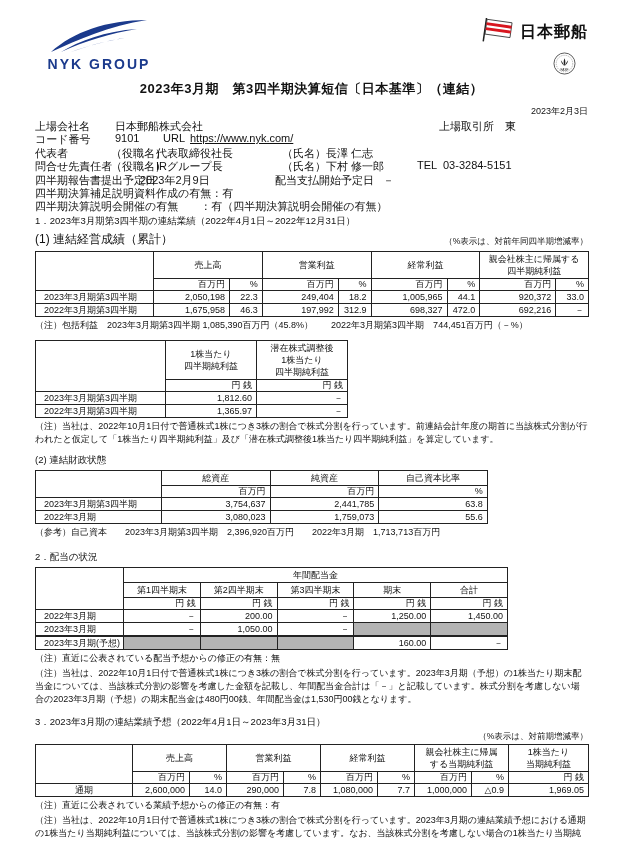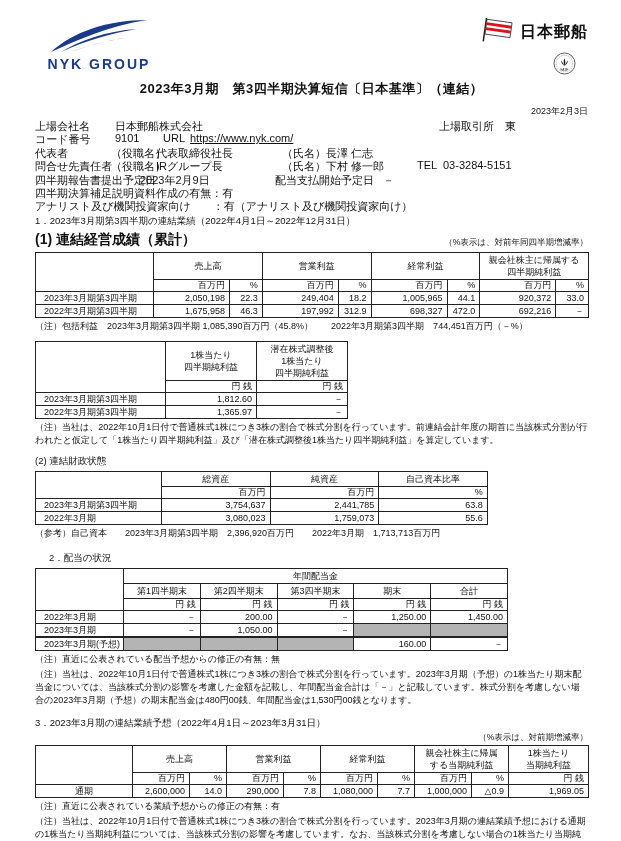--- a/index.html
+++ b/index.html
@@ -22,39 +22,39 @@
 
   
   .company { margin-top:1px; }
   .ci-row { position:relative; height:13.4px; font-size:11px; }
   .ci-row span { position:absolute; top:0; white-space:nowrap; }
   .link { text-decoration:underline; cursor:pointer; }
 
   .right-note { text-align:right; font-size:8.5px; margin-top:6px; }
   .h-section { font-size:9.5px; margin-top:2px; }
   .subrow { display:flex; justify-content:space-between; align-items:flex-end; margin-top:3px; }
-  .subrow .sub { font-size:14px;font-weight:bold; }
+  .subrow .sub { font-size:12px; }
   .subrow .pct { font-size:8.5px; }
   .note { font-size:9px; line-height:13px; margin-top:2px; }
 
   
   .tbl { border-collapse:collapse; table-layout:fixed; font-size:9px; color:#111; border:1.5px solid #222; margin-top:3px; }
   .tbl th, .tbl td { border:1px solid #222; font-weight:400; height:13px; line-height:12px; padding:0 4px; overflow:hidden; }
   .tbl th { text-align:center; vertical-align:middle; padding:1px 2px; }
   .pre { white-space:pre-line; line-height:10px; }
   .unit td { text-align:right; height:12px; line-height:11px; }
   td.num { text-align:right; white-space:nowrap; }
   td.lbl { text-align:left; padding-left:8px; white-space:nowrap; }
   td.ctr { text-align:center; }
   td.gray { background:#b4b4b4; }
   tr.thick td { border-top:2px solid #222; }
 
   .mt8 { margin-top:8px; }
   .mt10 { margin-top:10px; }
-  .mt12 { margin-top:12px;margin-left:14px; }
+  .mt12 { margin-top:12px; }
 </style>
 </head>
 <body>
 
 <div class="page">
 
   <div class="logos">
     <div class="logo-left">
       <svg width="100" height="38" viewBox="0 0 100 38">
         <path d="M98,2 C58,2 24,14 2,34 C28,22 60,8 98,2 Z" fill="#1b3a8c"></path>
@@ -122,21 +122,21 @@
     <div class="ci-row">
       <span style="left:0">四半期報告書提出予定日</span>
       <span style="left:105px">2023年2月9日</span>
       <span style="left:240px">配当支払開始予定日</span>
       <span style="left:348px">－</span>
     </div>
     <div class="ci-row">
       <span style="left:0">四半期決算補足説明資料作成の有無：有</span>
     </div>
     <div class="ci-row">
-      <span style="left:0">アナリスト及び機関投資家向け　　：有（アナリスト及び機関投資家向け）</span>
+      <span style="left:0">四半期決算説明会開催の有無　　：有（四半期決算説明会開催の有無）</span>
     </div>
   </div>
 
 
   <div class="h-section">1．2023年3月期第3四半期の連結業績（2022年4月1日～2022年12月31日）</div>
   <div class="subrow">
     <span class="sub">(1) 連結経営成績（累計）</span>
     <span class="pct">（%表示は、対前年同四半期増減率）</span>
   </div>
 

